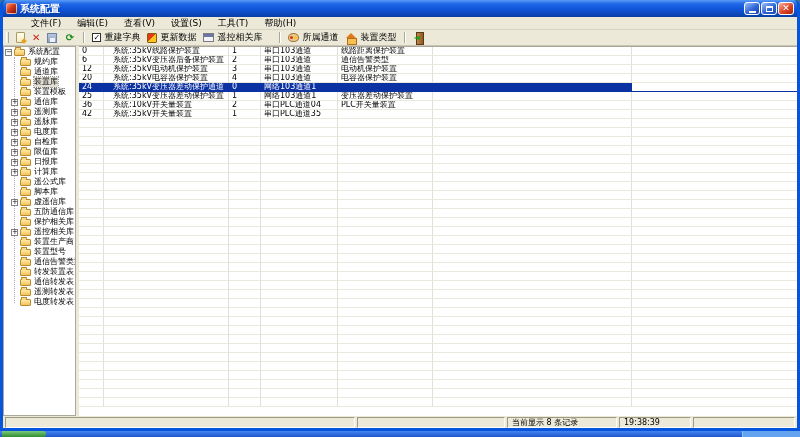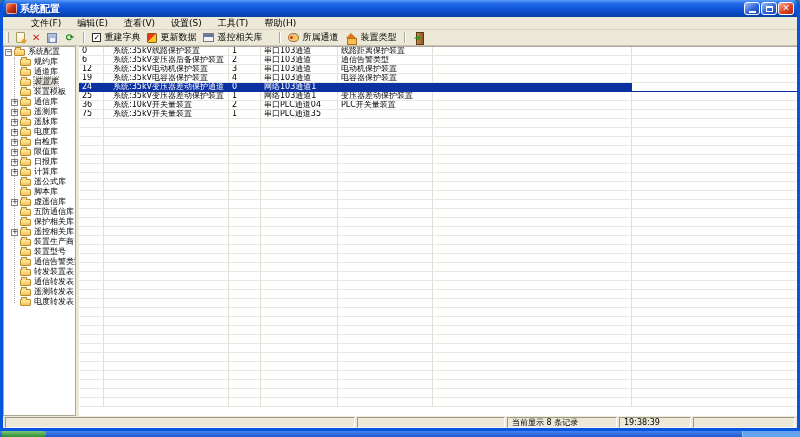--- a/index.html
+++ b/index.html
@@ -73,21 +73,21 @@
     font-size:8px;position:relative;cursor:default;}
   .tree-row.root{padding-left:1px;}
   .expandbox{width:7px;height:7px;flex:none;border:1px solid #848484;background:#fff;
     font-size:7px;line-height:5px;text-align:center;color:#000;margin-right:2px;z-index:1;}
   .expandbox.invis{visibility:hidden;}
   .folder{width:11px;height:7px;flex:none;background:linear-gradient(#ffe9a2,#f3c35c);
     border:1px solid #b98b2e;border-radius:1px;position:relative;margin-right:3px;z-index:1;}
   .folder::before{content:'';position:absolute;top:-3px;left:0;width:4px;height:2px;
     background:#f7d98a;border:1px solid #b98b2e;border-bottom:none;border-radius:1px 1px 0 0;}
   .tlabel{overflow:hidden;line-height:10px;}
-  .tree-row.tree-sel .tlabel{background:#e2dfd4;outline:1px dotted #9a9a9a;font-style:italic;}
+  .tree-row.tree-sel .tlabel{background:#e2dfd4;outline:1px dotted #9a9a9a;}
   .splitter{width:3px;flex:none;background:#ece9d8;}
   .grid{flex:1;background:#fff;overflow:hidden;display:flex;flex-direction:column;border-top:1px solid #aca899;}
   .grid-header{display:flex;height:10px;flex:none;font-size:8px;}
   .hcell{background:linear-gradient(#fdfdf8,#ece9d8 70%);border-right:1px solid #c0bcac;
     border-bottom:1px solid #aca899;border-top:1px solid #fff;padding-left:3px;
     line-height:9px;white-space:nowrap;overflow:hidden;flex:none;cursor:default;}
   .hcell.hfill{flex:1;border-right:none;}
   .grid-body{flex:1;overflow:hidden;}
   .trow{display:flex;height:9px;}
   .tcell{flex:none;border-right:1px solid #e3e0d8;border-bottom:1px solid #ebe8e0;
@@ -342,21 +342,21 @@
           <div class="trow">
             <div class="tcell c0">12</div>
             <div class="tcell c1">系统:35kV电动机保护装置</div>
             <div class="tcell c2">3</div>
             <div class="tcell c3">串口103通道</div>
             <div class="tcell c4">电动机保护装置</div>
             <div class="tcell c5"></div>
             <div class="tcell tfill"></div>
           </div>
           <div class="trow">
-            <div class="tcell c0">19</div>
+            <div class="tcell c0">20</div>
             <div class="tcell c1">系统:35kV电容器保护装置</div>
             <div class="tcell c2">4</div>
             <div class="tcell c3">串口103通道</div>
             <div class="tcell c4">电容器保护装置</div>
             <div class="tcell c5"></div>
             <div class="tcell tfill"></div>
           </div>
           <div class="trow sel">
             <div class="tcell c0">24</div>
             <div class="tcell c1">系统:35kV变压器差动保护通道</div>
@@ -378,21 +378,21 @@
           <div class="trow">
             <div class="tcell c0">36</div>
             <div class="tcell c1">系统:10kV开关量装置</div>
             <div class="tcell c2">2</div>
             <div class="tcell c3">串口PLC通道04</div>
             <div class="tcell c4">PLC开关量装置</div>
             <div class="tcell c5"></div>
             <div class="tcell tfill"></div>
           </div>
           <div class="trow">
-            <div class="tcell c0">75</div>
+            <div class="tcell c0">42</div>
             <div class="tcell c1">系统:35kV开关量装置</div>
             <div class="tcell c2">1</div>
             <div class="tcell c3">串口PLC通道35</div>
             <div class="tcell c4"></div>
             <div class="tcell c5"></div>
             <div class="tcell tfill"></div>
           </div>
           <div class="trow empty">
             <div class="tcell c0"></div>
             <div class="tcell c1"></div>

